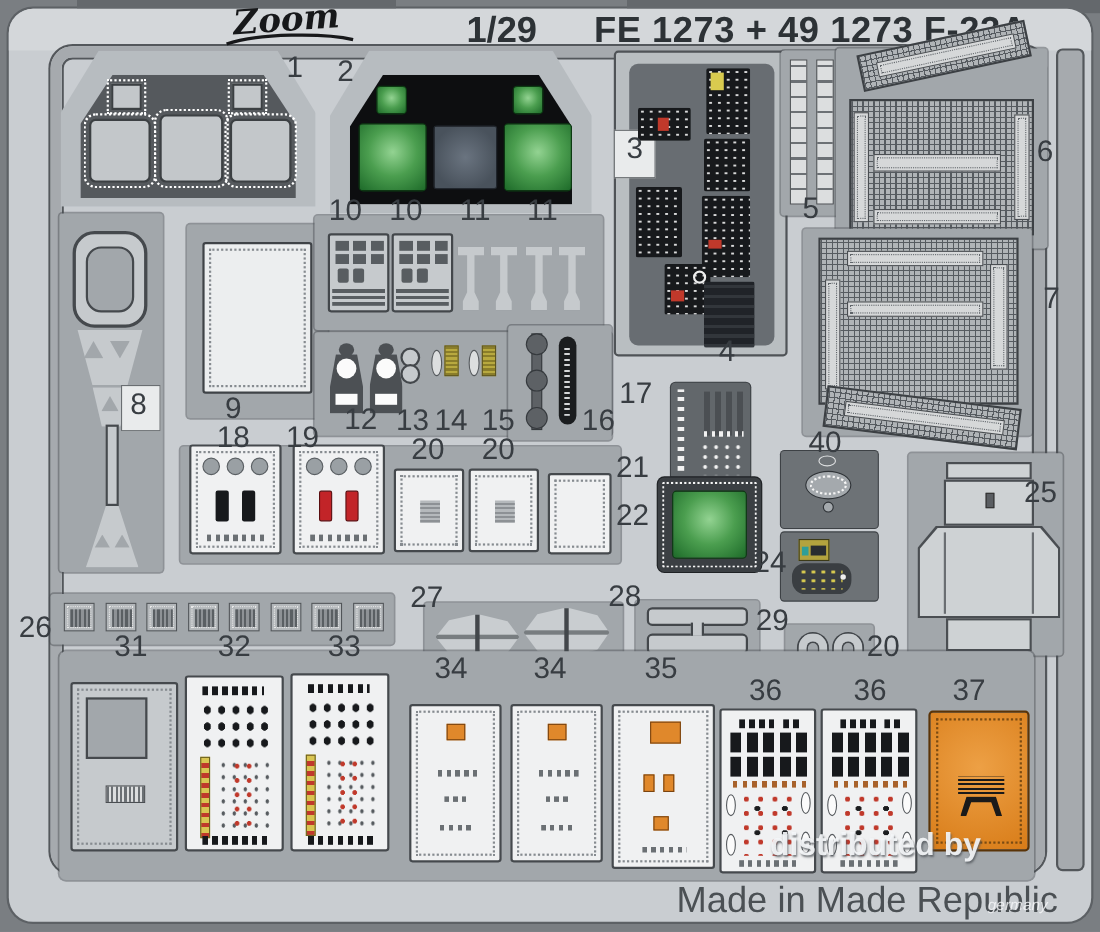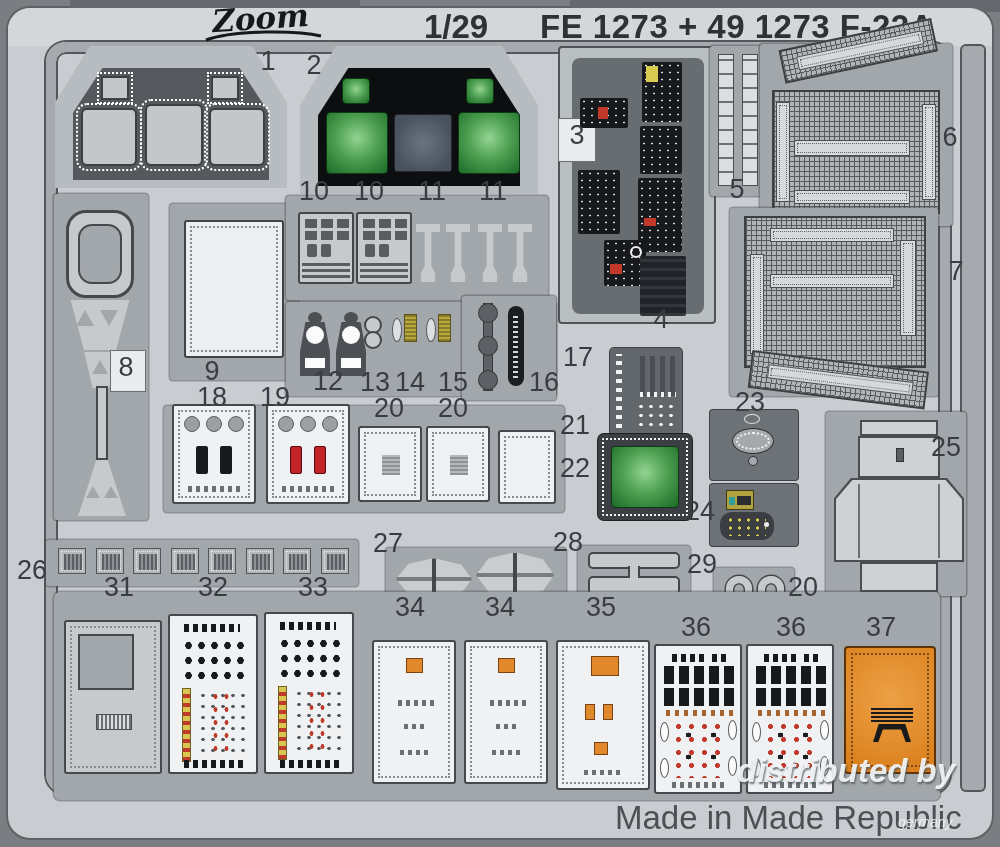--- a/index.html
+++ b/index.html
@@ -15,21 +15,21 @@
   .rstrip{position:absolute;left:962px;top:46px;width:22px;height:744px;background:#a6aaae;box-shadow:0 0 0 2px #53575b;border-radius:4px}
   
   .brand{position:absolute;left:76px;top:2px;font-family:"DejaVu Serif",serif;font-weight:bold;font-size:40px;color:#17181a;letter-spacing:1px}
   .zoomword{position:absolute;left:212px;top:0px;font-family:"DejaVu Serif",serif;font-style:italic;font-weight:bold;font-size:31px;color:#17181a;transform:rotate(-4deg)}
   .scale{position:absolute;left:424px;top:8px;font-size:33px;font-weight:bold;color:#2d3236}
   .title{position:absolute;left:540px;top:8px;font-size:33px;font-weight:bold;color:#2d3236;letter-spacing:.5px;white-space:nowrap}
   .copyright{position:absolute;left:55px;top:797px;font-size:33px;color:#54595d;letter-spacing:1px}
   .madein{position:absolute;left:615px;top:799px;font-size:33px;color:#4b5054;white-space:nowrap}
   .lbl{position:absolute;font-size:27px;color:#383d42;transform:translateX(-50%);z-index:40;line-height:1}
   
-  .wm1{position:absolute;left:700px;top:752px;width:292px;text-align:center;font-size:33px;font-weight:bold;font-style:italic;color:rgba(244,246,248,.92);text-shadow:1px 2px 2px rgba(80,85,90,.8);z-index:50}
+  .wm1{position:absolute;left:700px;top:752px;width:292px;text-align:left;font-size:29px;font-weight:bold;color:rgba(244,246,248,.92);text-shadow:1px 2px 2px rgba(80,85,90,.8);z-index:50}
   .wm2{position:absolute;left:668px;top:776px;font-size:56px;font-weight:bold;font-style:italic;color:rgba(238,241,243,.5);-webkit-text-stroke:2px rgba(140,145,150,.65);letter-spacing:3px;z-index:50}
   .wm3{position:absolute;left:898px;top:814px;font-size:14px;font-style:italic;color:rgba(244,246,248,.85);z-index:51}
   
   .carrier{position:absolute;background:#a2a7ab;box-shadow:0 0 0 1.5px rgba(70,75,80,.45);border-radius:3px}
   .darkplate{position:absolute;background:#6d7276;border-radius:3px;box-shadow:0 0 0 1px #3d4145}
   .wp{position:absolute;background:#f0f1f2;border:2px solid #45494d;border-radius:3px}
   .gp{position:absolute;background:#c6cacd;border:2px solid #43474b;border-radius:3px}
   .dot-g{outline:2px dotted #868b90;outline-offset:-8px}
   .dot-w{outline:2px dotted #f5f5f5;outline-offset:-6px}
   .mesh{position:absolute;background-color:#b0b4b7;background-image:repeating-linear-gradient(0deg,#565b60 0 1px,transparent 1px 5px),repeating-linear-gradient(90deg,#565b60 0 1px,transparent 1px 5px);border:2px solid #3c4044}
@@ -424,21 +424,21 @@
   <span class="lbl" style="left:410px;top:369px">14</span>
   <span class="lbl" style="left:453px;top:369px">15</span>
   <span class="lbl" style="left:544px;top:369px">16</span>
   <span class="lbl" style="left:578px;top:344px">17</span>
   <span class="lbl" style="left:212px;top:384px">18</span>
   <span class="lbl" style="left:275px;top:384px">19</span>
   <span class="lbl" style="left:389px;top:395px">20</span>
   <span class="lbl" style="left:453px;top:395px">20</span>
   <span class="lbl" style="left:575px;top:412px">21</span>
   <span class="lbl" style="left:575px;top:455px">22</span>
-  <span class="lbl" style="left:750px;top:389px">23</span>
+  <span class="lbl" style="left:750px;top:389px">40</span>
   <span class="lbl" style="left:700px;top:498px">24</span>
   <span class="lbl" style="left:946px;top:434px">25</span>
   <span class="lbl" style="left:32px;top:557px">26</span>
   <span class="lbl" style="left:388px;top:530px">27</span>
   <span class="lbl" style="left:568px;top:529px">28</span>
   <span class="lbl" style="left:702px;top:551px">29</span>
   <span class="lbl" style="left:803px;top:574px">20</span>
   <span class="lbl" style="left:119px;top:574px">31</span>
   <span class="lbl" style="left:213px;top:574px">32</span>
   <span class="lbl" style="left:313px;top:574px">33</span>

